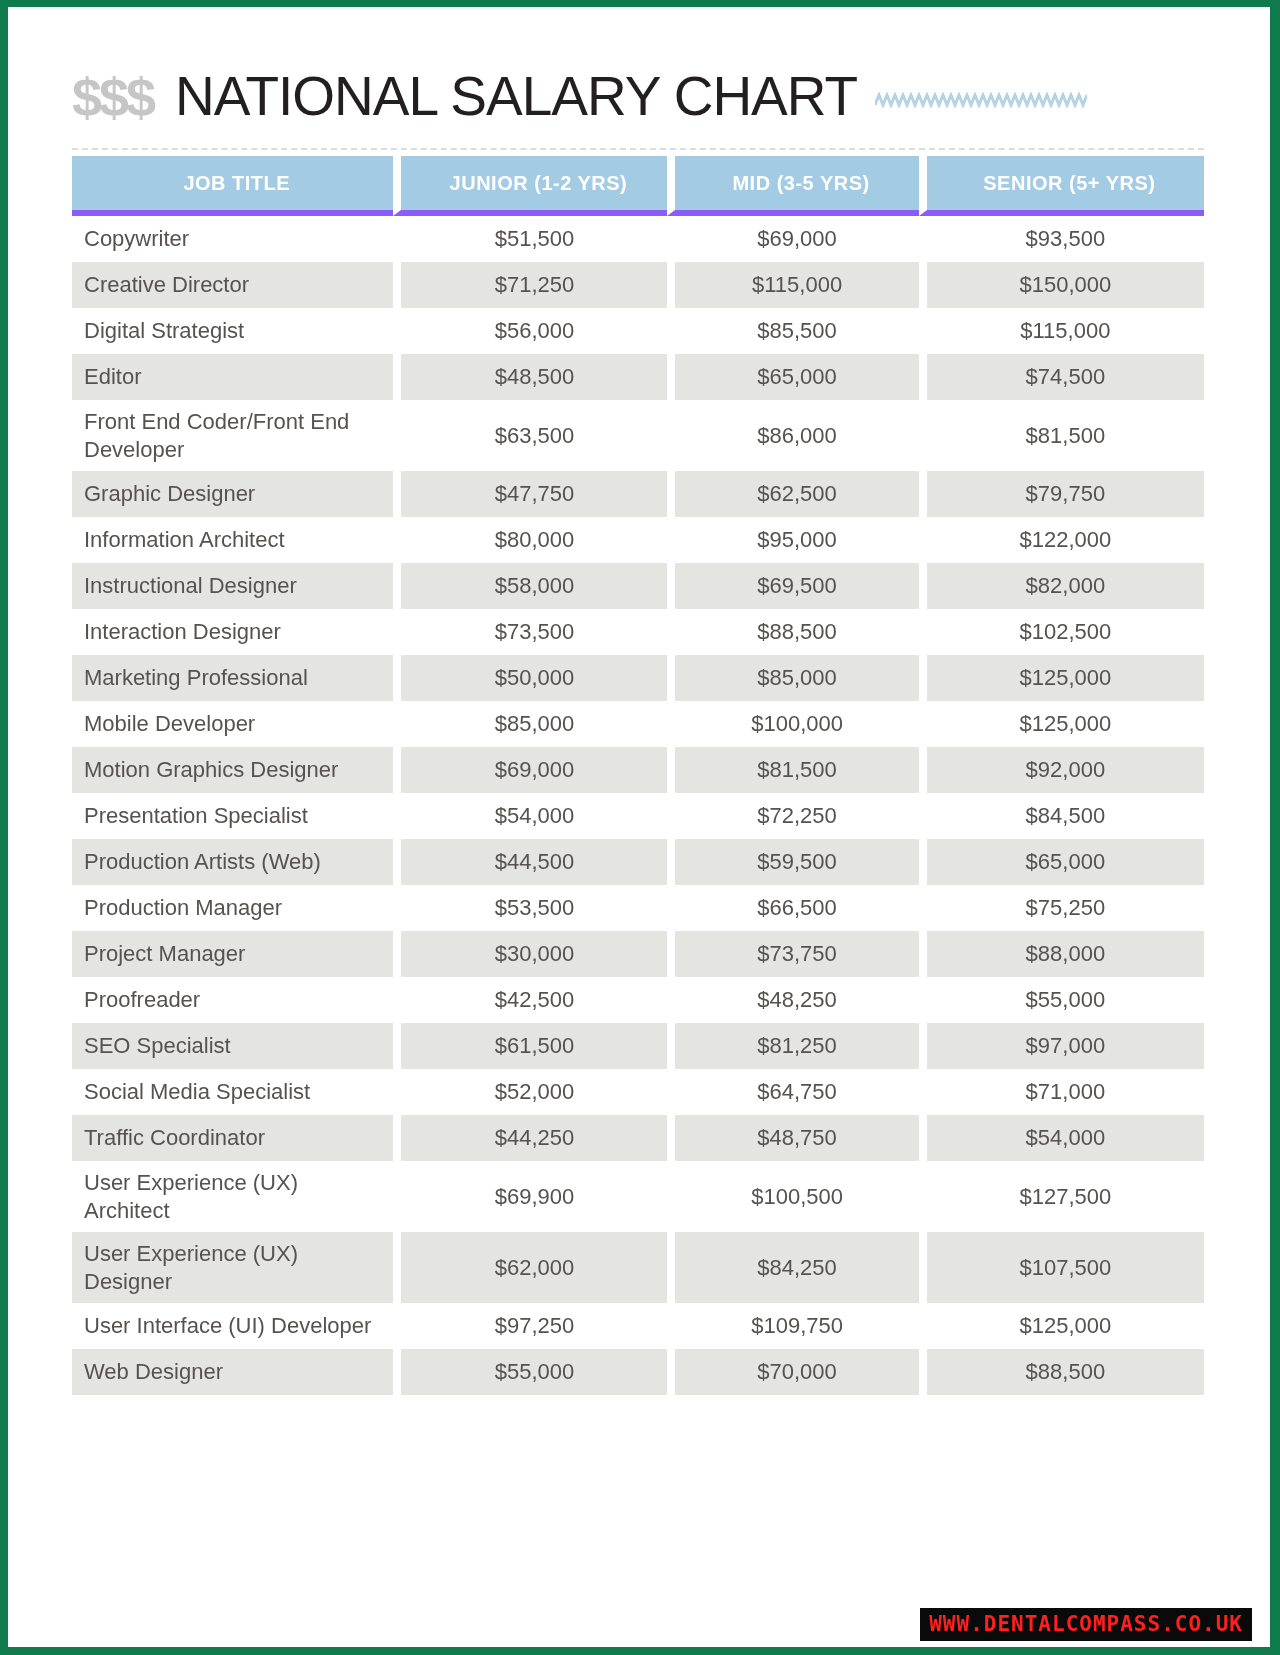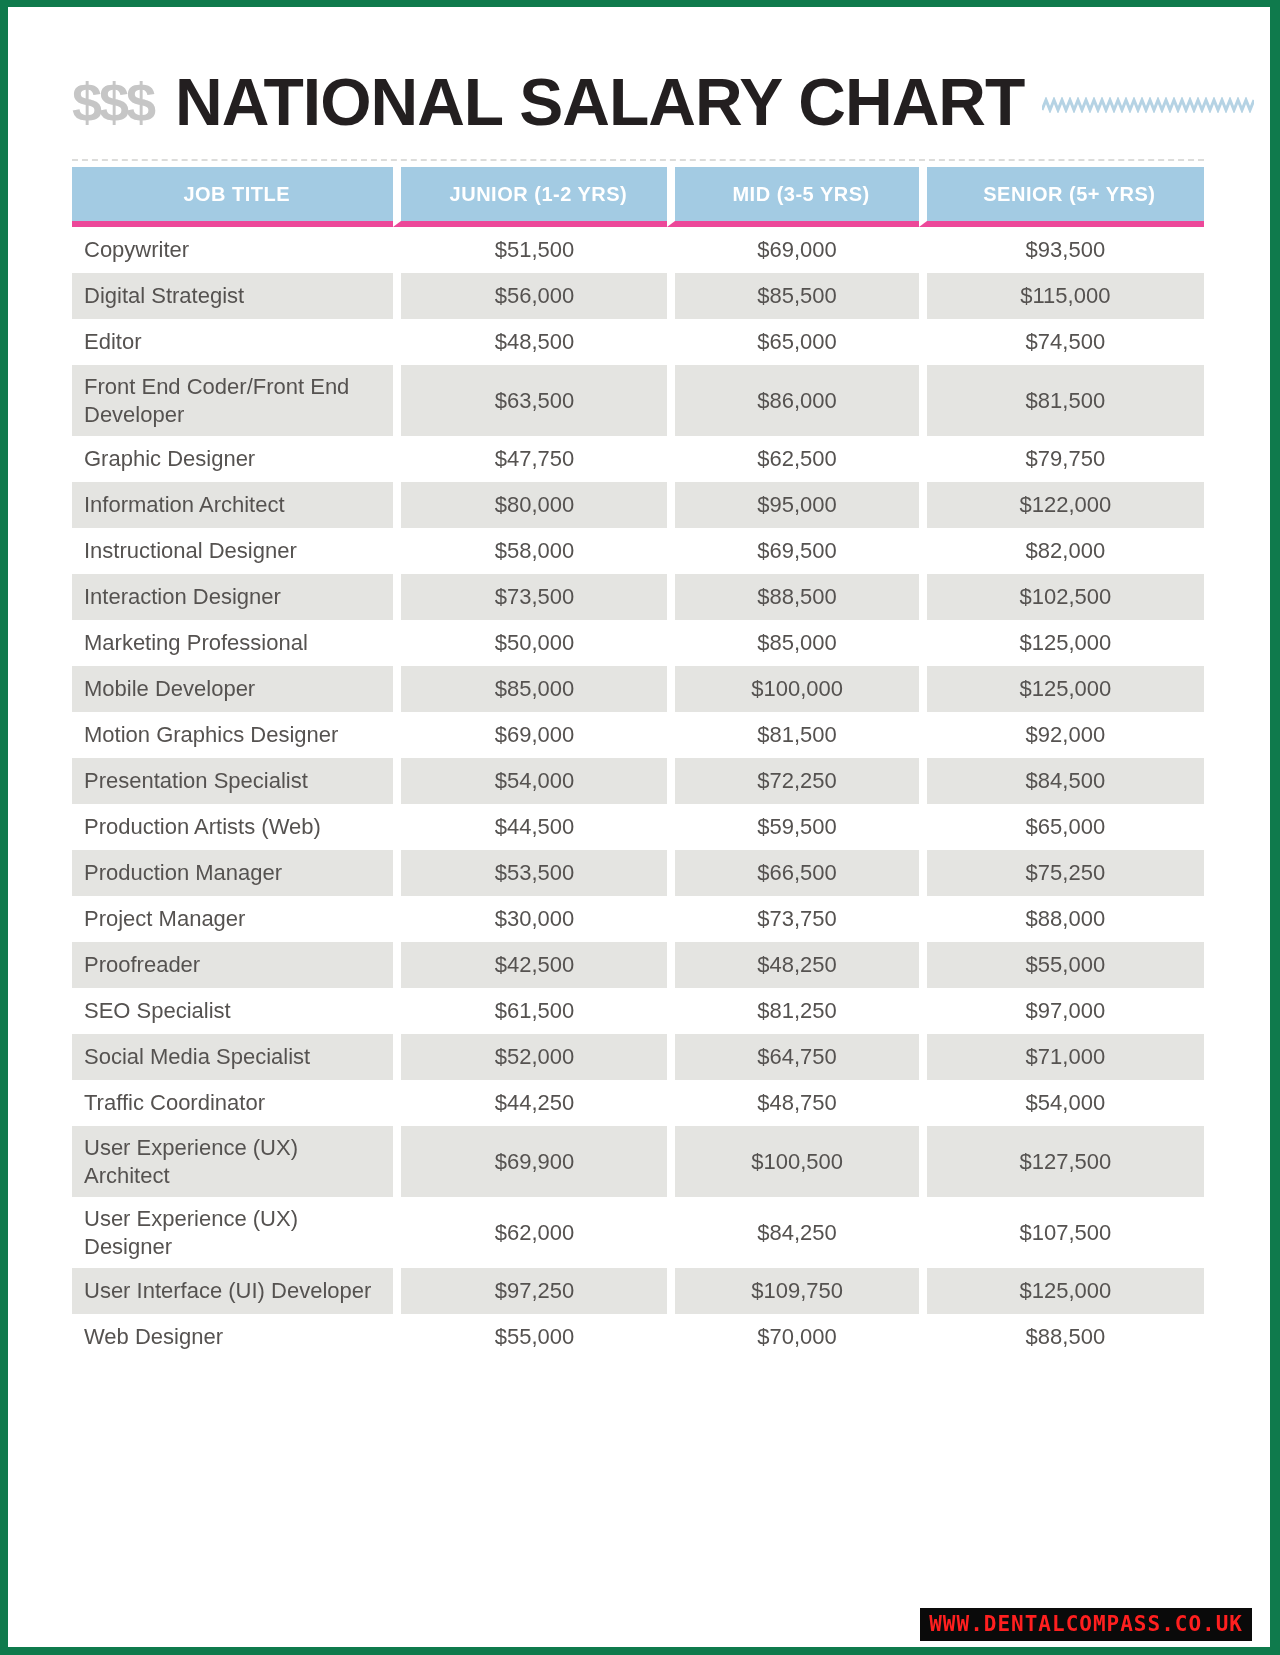--- a/index.html
+++ b/index.html
@@ -35,22 +35,22 @@
   }
   .dollars {
     font-size: 54px;
     font-weight: bold;
     color: var(--dollar-gray);
     letter-spacing: -3px;
     margin-right: 22px;
     line-height: 1;
   }
   .page-title {
-    font-size: 66px;
-    font-weight: bold;
+    font-size: 55px;
+    font-weight: normal;
     color: var(--text-dark);
     letter-spacing: -1px;
     line-height: 1;
     white-space: nowrap;
   }
   .squiggle {
     margin-left: 18px;
     margin-top: 6px;
     flex: 0 0 auto;
   }
@@ -80,21 +80,21 @@
     font-size: 20px;
     font-weight: bold;
     letter-spacing: 0.5px;
     height: 60px;
     text-align: center;
     vertical-align: middle;
     white-space: nowrap;
   }
   thead th + th, tbody td + td { border-left: 8px solid #ffffff; }
   thead { border-bottom: 6px solid #ffffff; }
-  thead th { border-bottom: 6px solid #ec4899; padding-left: 8px; }
+  thead th { border-bottom: 6px solid #8b5cf6; padding-left: 8px; }
 
   tbody td {
     height: 46px;
     font-size: 22px;
     color: var(--cell-text);
     vertical-align: middle;
     padding: 8px 0;
     background: #ffffff;
   }
   tbody tr:nth-child(even) td { background: var(--row-gray); }
@@ -151,20 +151,26 @@
         </tr>
       </thead>
       <tbody id="salary-tbody">
           <tr>
             <td class="job">Copywriter</td>
             <td class="sal">$51,500</td>
             <td class="sal">$69,000</td>
             <td class="sal">$93,500</td>
           </tr>
           <tr>
+            <td class="job">Creative Director</td>
+            <td class="sal">$71,250</td>
+            <td class="sal">$115,000</td>
+            <td class="sal">$150,000</td>
+          </tr>
+          <tr>
             <td class="job">Digital Strategist</td>
             <td class="sal">$56,000</td>
             <td class="sal">$85,500</td>
             <td class="sal">$115,000</td>
           </tr>
           <tr>
             <td class="job">Editor</td>
             <td class="sal">$48,500</td>
             <td class="sal">$65,000</td>
             <td class="sal">$74,500</td>

